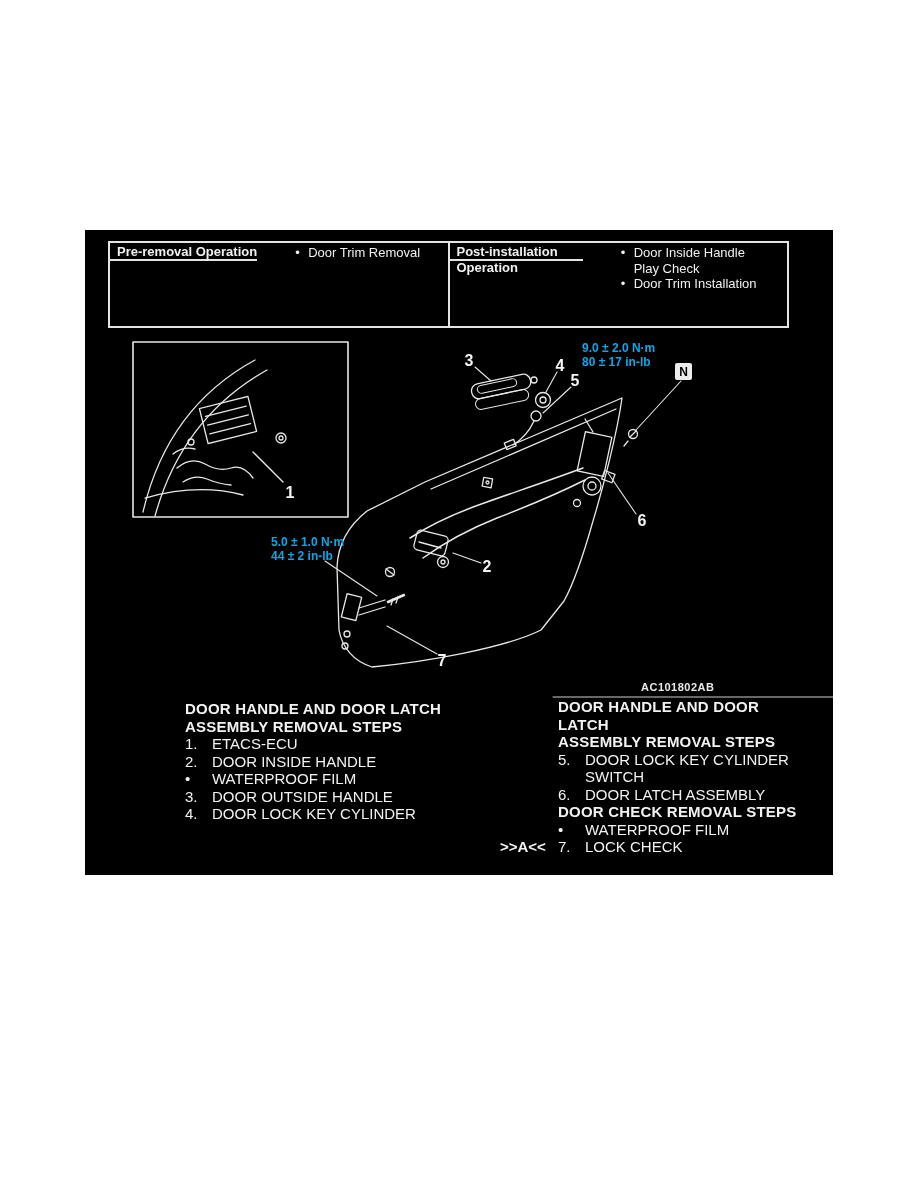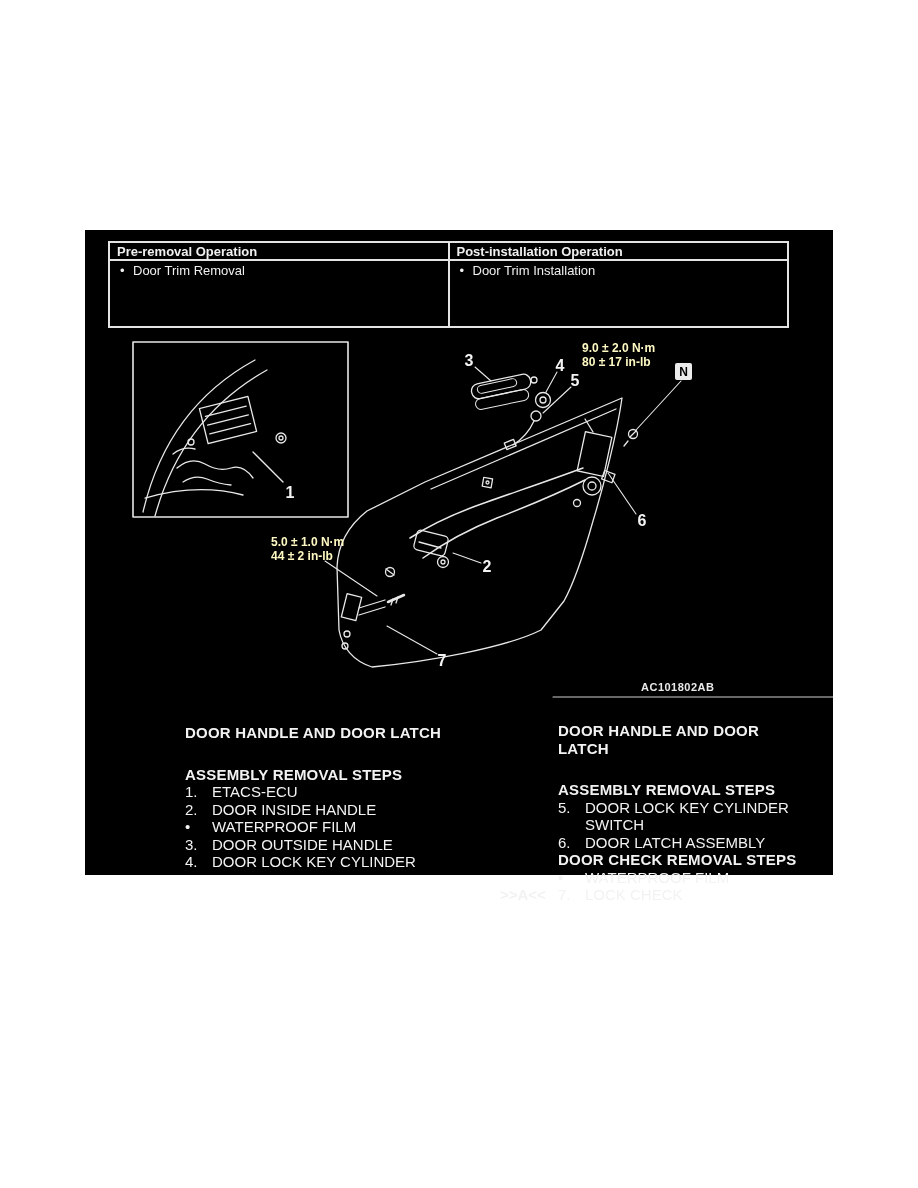--- a/index.html
+++ b/index.html
@@ -19,56 +19,56 @@
     color: #f0f0f0;
   }
   
   .ops-table {
     position: absolute;
     left: 23px; top: 11px;
     width: 681px; height: 87px;
     border: 2px solid #e4e4e4;
     display: flex;
   }
-  .ops-col { flex: 1; display: flex; flex-direction: column; }
+  .ops-col { flex: 1; display: flex; }
   .ops-col.left { border-right: 2px solid #e4e4e4; }
   .ops-header {
     font-weight: bold; font-size: 13px;
     height: 18px; line-height: 16px;
     padding: 1px 0 0 7px;
     border-bottom: 2px solid #e4e4e4;
   }
-  .ops-body { padding: 2px 20px 0 7px; }
+  .ops-body { padding: 2px 20px 0 7px; margin-left: 28px; }
   .ops-item { font-size: 13px; line-height: 15.5px; display: flex; }
   .ops-item .bullet { width: 16px; flex: 0 0 16px; }
   .ops-item .bullet::before { content: "•"; padding-left: 3px; }
   
   .diagram { position: absolute; left: 0; top: 0; }
   .callout {
     position: absolute; transform: translate(-50%,-50%);
     font-size: 16px; font-weight: bold; color: #f4f4f4;
   }
   .torque {
     position: absolute; font-size: 12px; font-weight: bold;
-    line-height: 14px; color: #fef9c3; white-space: nowrap;
+    line-height: 14px; color: #0ea5e9; white-space: nowrap;
   }
   .n-badge {
     position: absolute; width: 17px; height: 17px;
     background: #ececec; color: #000;
     font-weight: bold; font-size: 12px;
     display: flex; align-items: center; justify-content: center;
     border-radius: 2px;
   }
   .figure-code {
     position: absolute; font-size: 11px; font-weight: bold;
     letter-spacing: 0.5px; color: #e9e9e9;
   }
   
   .steps { position: absolute; color: #f2f2f2; font-size: 15px; line-height: 17.5px; }
-  .steps .title { font-weight: bold; letter-spacing: 0.2px; margin-top: 24px; }
+  .steps .title { font-weight: bold; letter-spacing: 0.2px; }
   .step-row { display: flex; }
   .step-marker { width: 27px; flex: 0 0 27px; }
   .step-label { white-space: pre-line; }
   .subtitle { font-weight: bold; letter-spacing: 0.2px; }
   .final-row { position: relative; }
   .prefix { position: absolute; left: -58px; font-weight: bold; }
 </style>
 </head>
 <body>
 
@@ -81,20 +81,24 @@
         <div class="ops-body">
           <div class="ops-item">
             <span class="bullet"></span>
             <span>Door Trim Removal</span>
           </div>
         </div>
       </div>
       <div class="ops-col">
         <div class="ops-header">Post-installation Operation</div>
         <div class="ops-body">
+          <div class="ops-item">
+            <span class="bullet"></span>
+            <span>Door Inside Handle Play Check</span>
+          </div>
           <div class="ops-item">
             <span class="bullet"></span>
             <span>Door Trim Installation</span>
           </div>
         </div>
       </div>
     </div>
 
     <svg class="diagram" viewBox="0 0 748 645" width="748" height="645">
       <g stroke="#e8e8e8" fill="none" stroke-width="1.3" stroke-linecap="round" stroke-linejoin="round">

